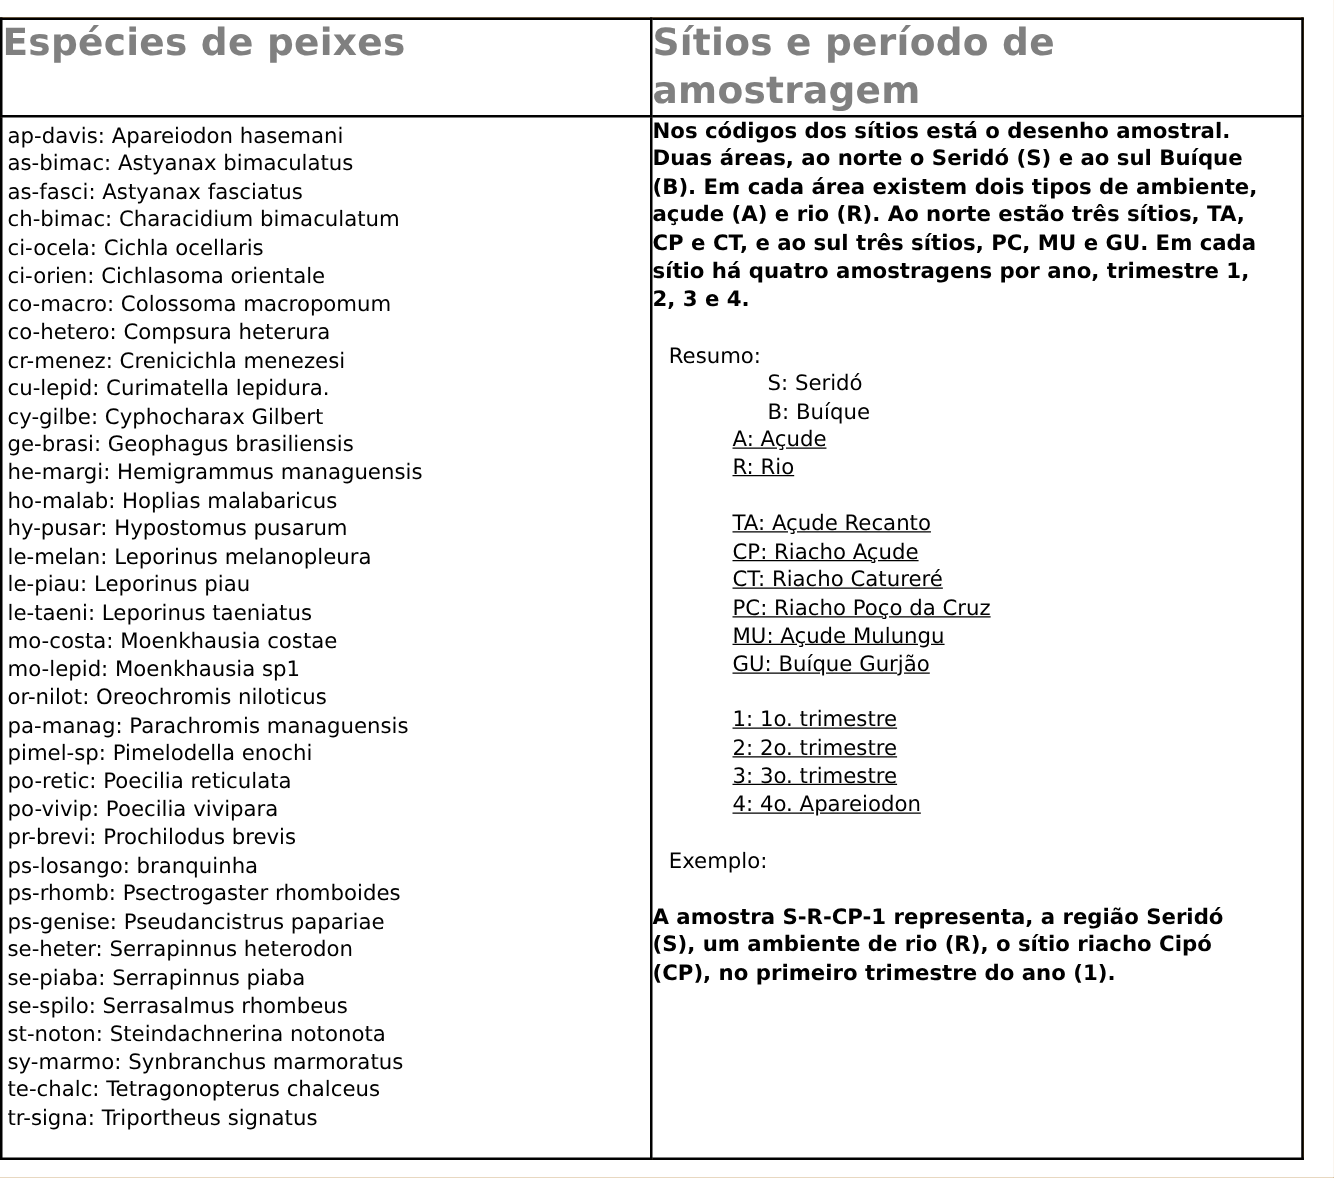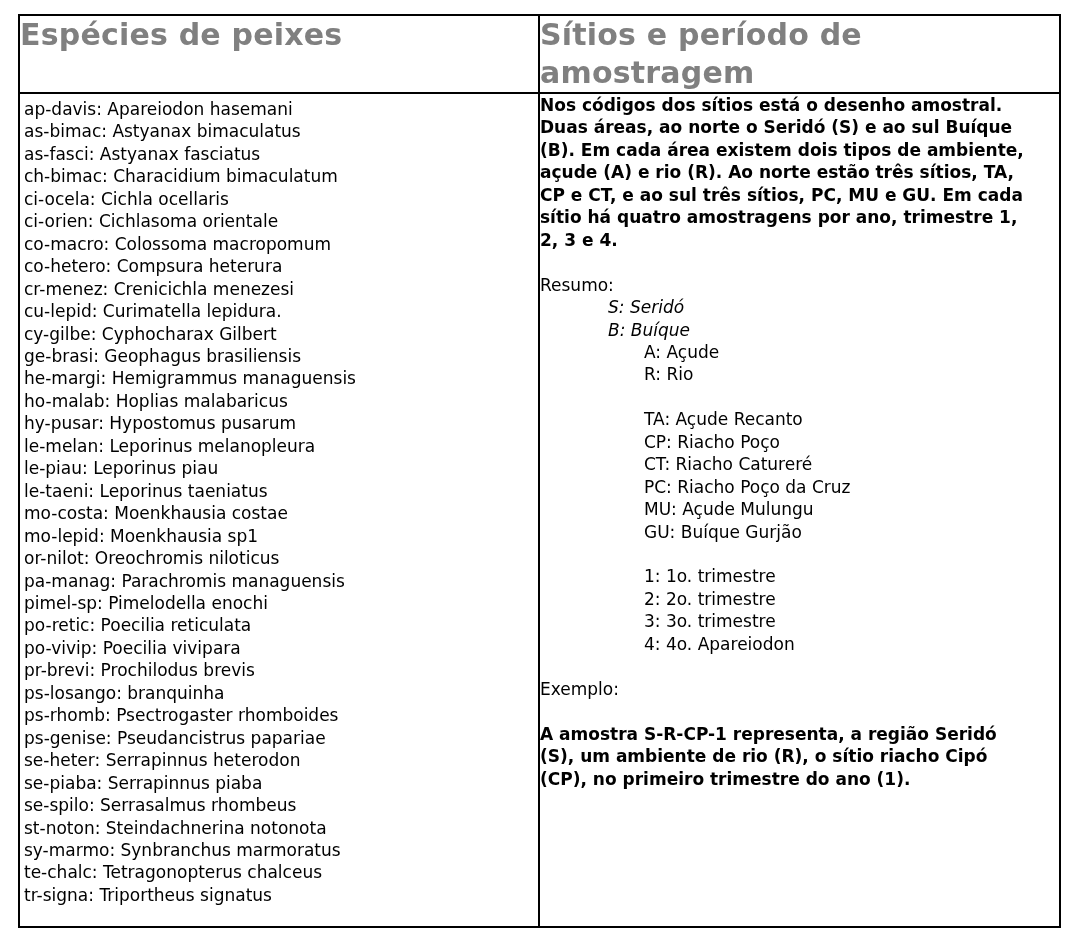--- a/index.html
+++ b/index.html
@@ -15,21 +15,21 @@
     overflow: hidden;
   }
   .page {
     position: relative;
     width: 1067px;
     height: 942px;
     box-sizing: border-box;
   }
   .legend-table {
     position: absolute;
-    left: 18px;
+    left: 0;
     top: 14px;
     width: 1041px;
     height: 914px;
     box-sizing: border-box;
     border: 2px solid #000000;
     border-collapse: collapse;
     table-layout: fixed;
     background: #a16207;
   }
   .legend-table col.col-left  { width: 520px; }
@@ -84,23 +84,23 @@
   }
   .rt-gap {
     height: 22.45px;
   }
   .rt-line {
     font-size: 17px;
     line-height: 22.45px;
     white-space: pre;
     color: #000000;
   }
-  .ind-0 { padding-left: 0px; }
-  .ind-1 { padding-left: 68px; font-style: italic; }
-  .ind-2 { padding-left: 104px; }
+  .ind-0 { padding-left: 13px; }
+  .ind-1 { padding-left: 92px; }
+  .ind-2 { padding-left: 64px; text-decoration: underline; }
 </style>
 </head>
 <body>
 
 <div class="page">
   <table class="legend-table">
     <colgroup>
       <col class="col-left">
       <col class="col-right">
     </colgroup>
@@ -166,21 +166,21 @@
 
           <div class="rt-line ind-0">Resumo:</div>
           <div class="rt-line ind-1">S: Seridó</div>
           <div class="rt-line ind-1">B: Buíque</div>
           <div class="rt-line ind-2">A: Açude</div>
           <div class="rt-line ind-2">R: Rio</div>
 
           <div class="rt-gap"></div>
 
           <div class="rt-line ind-2">TA: Açude Recanto</div>
-          <div class="rt-line ind-2">CP: Riacho Poço</div>
+          <div class="rt-line ind-2">CP: Riacho Açude</div>
           <div class="rt-line ind-2">CT: Riacho Catureré</div>
           <div class="rt-line ind-2">PC: Riacho Poço da Cruz</div>
           <div class="rt-line ind-2">MU: Açude Mulungu</div>
           <div class="rt-line ind-2">GU: Buíque Gurjão</div>
 
           <div class="rt-gap"></div>
 
           <div class="rt-line ind-2">1: 1o. trimestre</div>
           <div class="rt-line ind-2">2: 2o. trimestre</div>
           <div class="rt-line ind-2">3: 3o. trimestre</div>

